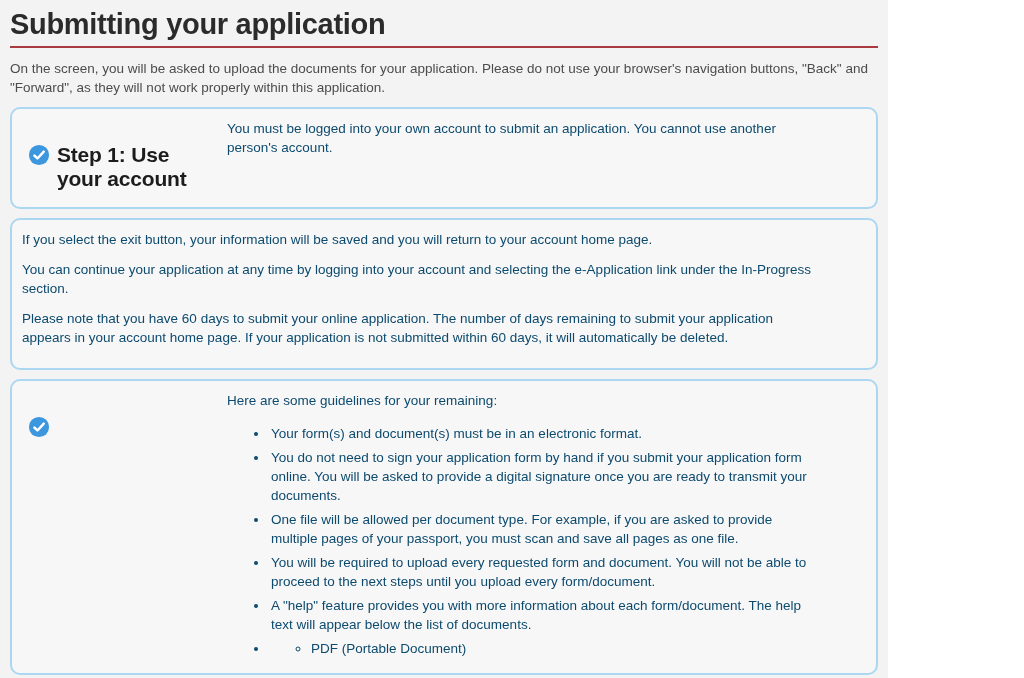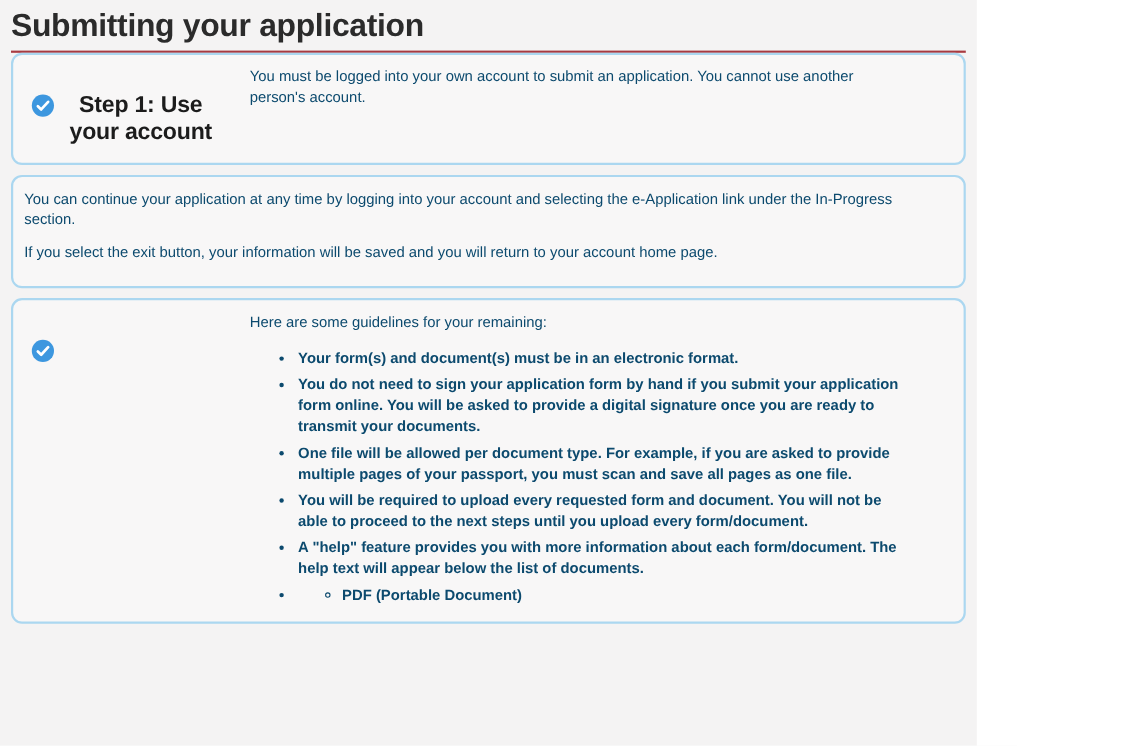--- a/index.html
+++ b/index.html
@@ -53,77 +53,77 @@
     margin: 1px 7px 0 0;
   }
   .step-heading {
     margin: 0;
     width: 142px;
     font-size: 21px;
     line-height: 24px;
     font-weight: bold;
     color: #1c1c1c;
     letter-spacing: -0.2px;
-    text-align: center;
   }
   .step-content {
     flex: 1;
     box-sizing: border-box;
     padding: 1px 56px 10px 10px;
     font-size: 13.5px;
     line-height: 19px;
     color: #0c4a6e;
   }
   .step-content p {
     margin: 9px 0 11px 0;
   }
   .step-content ul.bullets {
     list-style: disc;
     margin: 14px 0 0 0;
     padding: 0 0 0 42px;
   }
   .step-content ul.bullets > li {
     margin: 0 0 5px 0;
     padding-left: 2px;
-    font-weight: bold;
   }
   .step-content ul.sub-bullets {
     list-style: circle;
     margin: 5px 0 0 0;
     padding: 0 0 0 40px;
   }
   .step-content ul.sub-bullets > li {
     margin: 0 0 5px 0;
   }
 </style>
 </head>
 <body>
 
 <div class="page">
 
   <h1 class="page-title">Submitting your application</h1>
 
+  <p class="intro">On the screen, you will be asked to upload the documents for your application. Please do not use your browser's navigation buttons, "Back" and "Forward", as they will not work properly within this application.</p>
 
   <div class="step-card">
     <div class="step-left">
       <svg class="step-icon" viewBox="0 0 24 24">
         <circle cx="12" cy="12" r="11" fill="#3d97df"></circle>
         <path d="M7 12.6l3.3 3.2L17.2 8.3" stroke="#ffffff" stroke-width="2.7" fill="none" stroke-linecap="round" stroke-linejoin="round"></path>
       </svg>
       <h2 class="step-heading">Step 1: Use your account</h2>
     </div>
     <div class="step-content">
       <p>You must be logged into your own account to submit an application. You cannot use another person's account.</p>
     </div>
   </div>
 
   <div class="step-card">
     <div class="step-content">
+      <p>If you select the exit button, your information will be saved and you will return to your account home page.</p>
       <p>You can continue your application at any time by logging into your account and selecting the e-Application link under the In-Progress section.</p>
-      <p>If you select the exit button, your information will be saved and you will return to your account home page.</p>
+      <p>Please note that you have 60 days to submit your online application. The number of days remaining to submit your application appears in your account home page. If your application is not submitted within 60 days, it will automatically be deleted.</p>
     </div>
   </div>
 
   <div class="step-card">
     <div class="step-left">
       <svg class="step-icon" viewBox="0 0 24 24">
         <circle cx="12" cy="12" r="11" fill="#3d97df"></circle>
         <path d="M7 12.6l3.3 3.2L17.2 8.3" stroke="#ffffff" stroke-width="2.7" fill="none" stroke-linecap="round" stroke-linejoin="round"></path>
       </svg>
     </div>

